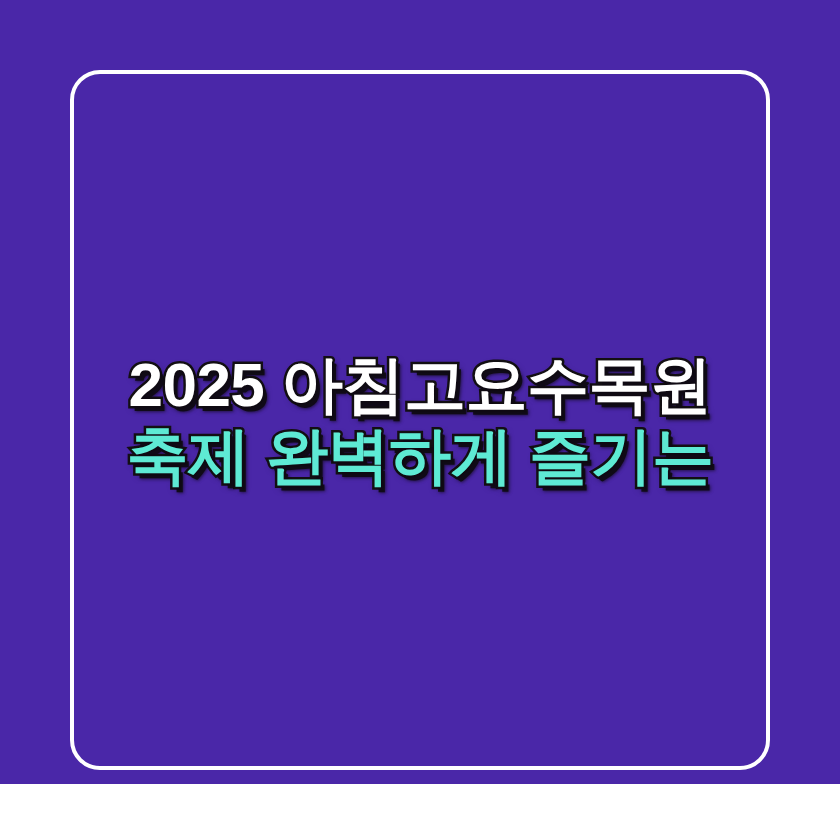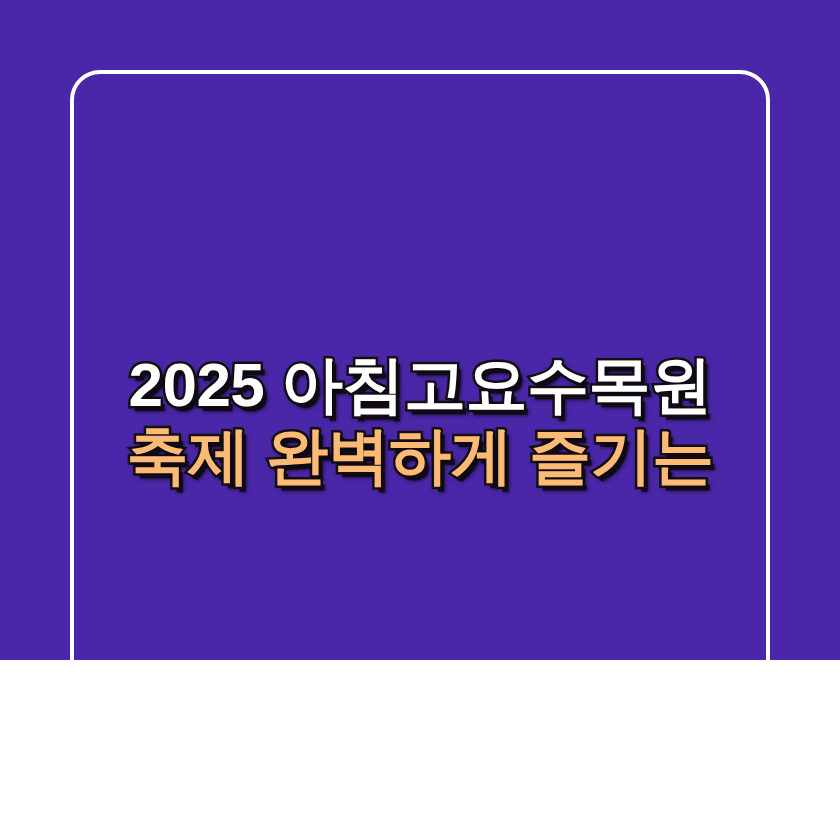--- a/index.html
+++ b/index.html
@@ -5,21 +5,21 @@
 <style>
   html, body {
     margin: 0;
     padding: 0;
     background: #ffffff;
   }
 
   #card {
     position: relative;
     width: 840px;
-    height: 660px;
+    height: 784px;
     overflow: hidden;
     box-sizing: border-box;
     font-family: "Liberation Sans", "DejaVu Sans", sans-serif;
     background: #4a27a8;
   }
 
   
   #frame {
     position: absolute;
     left: 70px;
@@ -74,16 +74,16 @@
 </style>
 </head>
 <body>
 
 <div id="card" style="background: rgb(74, 39, 168);">
 
   <div id="frame" style="border-color: rgb(255, 255, 255);"></div>
 
   <div id="headline">
     <span class="headline-line line-1" style="color: rgb(255, 255, 255); -webkit-text-stroke: 5px rgb(20, 16, 20);">2025 아침고요수목원</span>
-    <span class="headline-line line-2" style="color: #fdba74; -webkit-text-stroke: 5px rgb(20, 16, 20);">축제 완벽하게 즐기는</span>
+    <span class="headline-line line-2" style="color: #5eead4; -webkit-text-stroke: 5px rgb(20, 16, 20);">축제 완벽하게 즐기는</span>
   </div>
 
 </div>
 
 </body></html>

